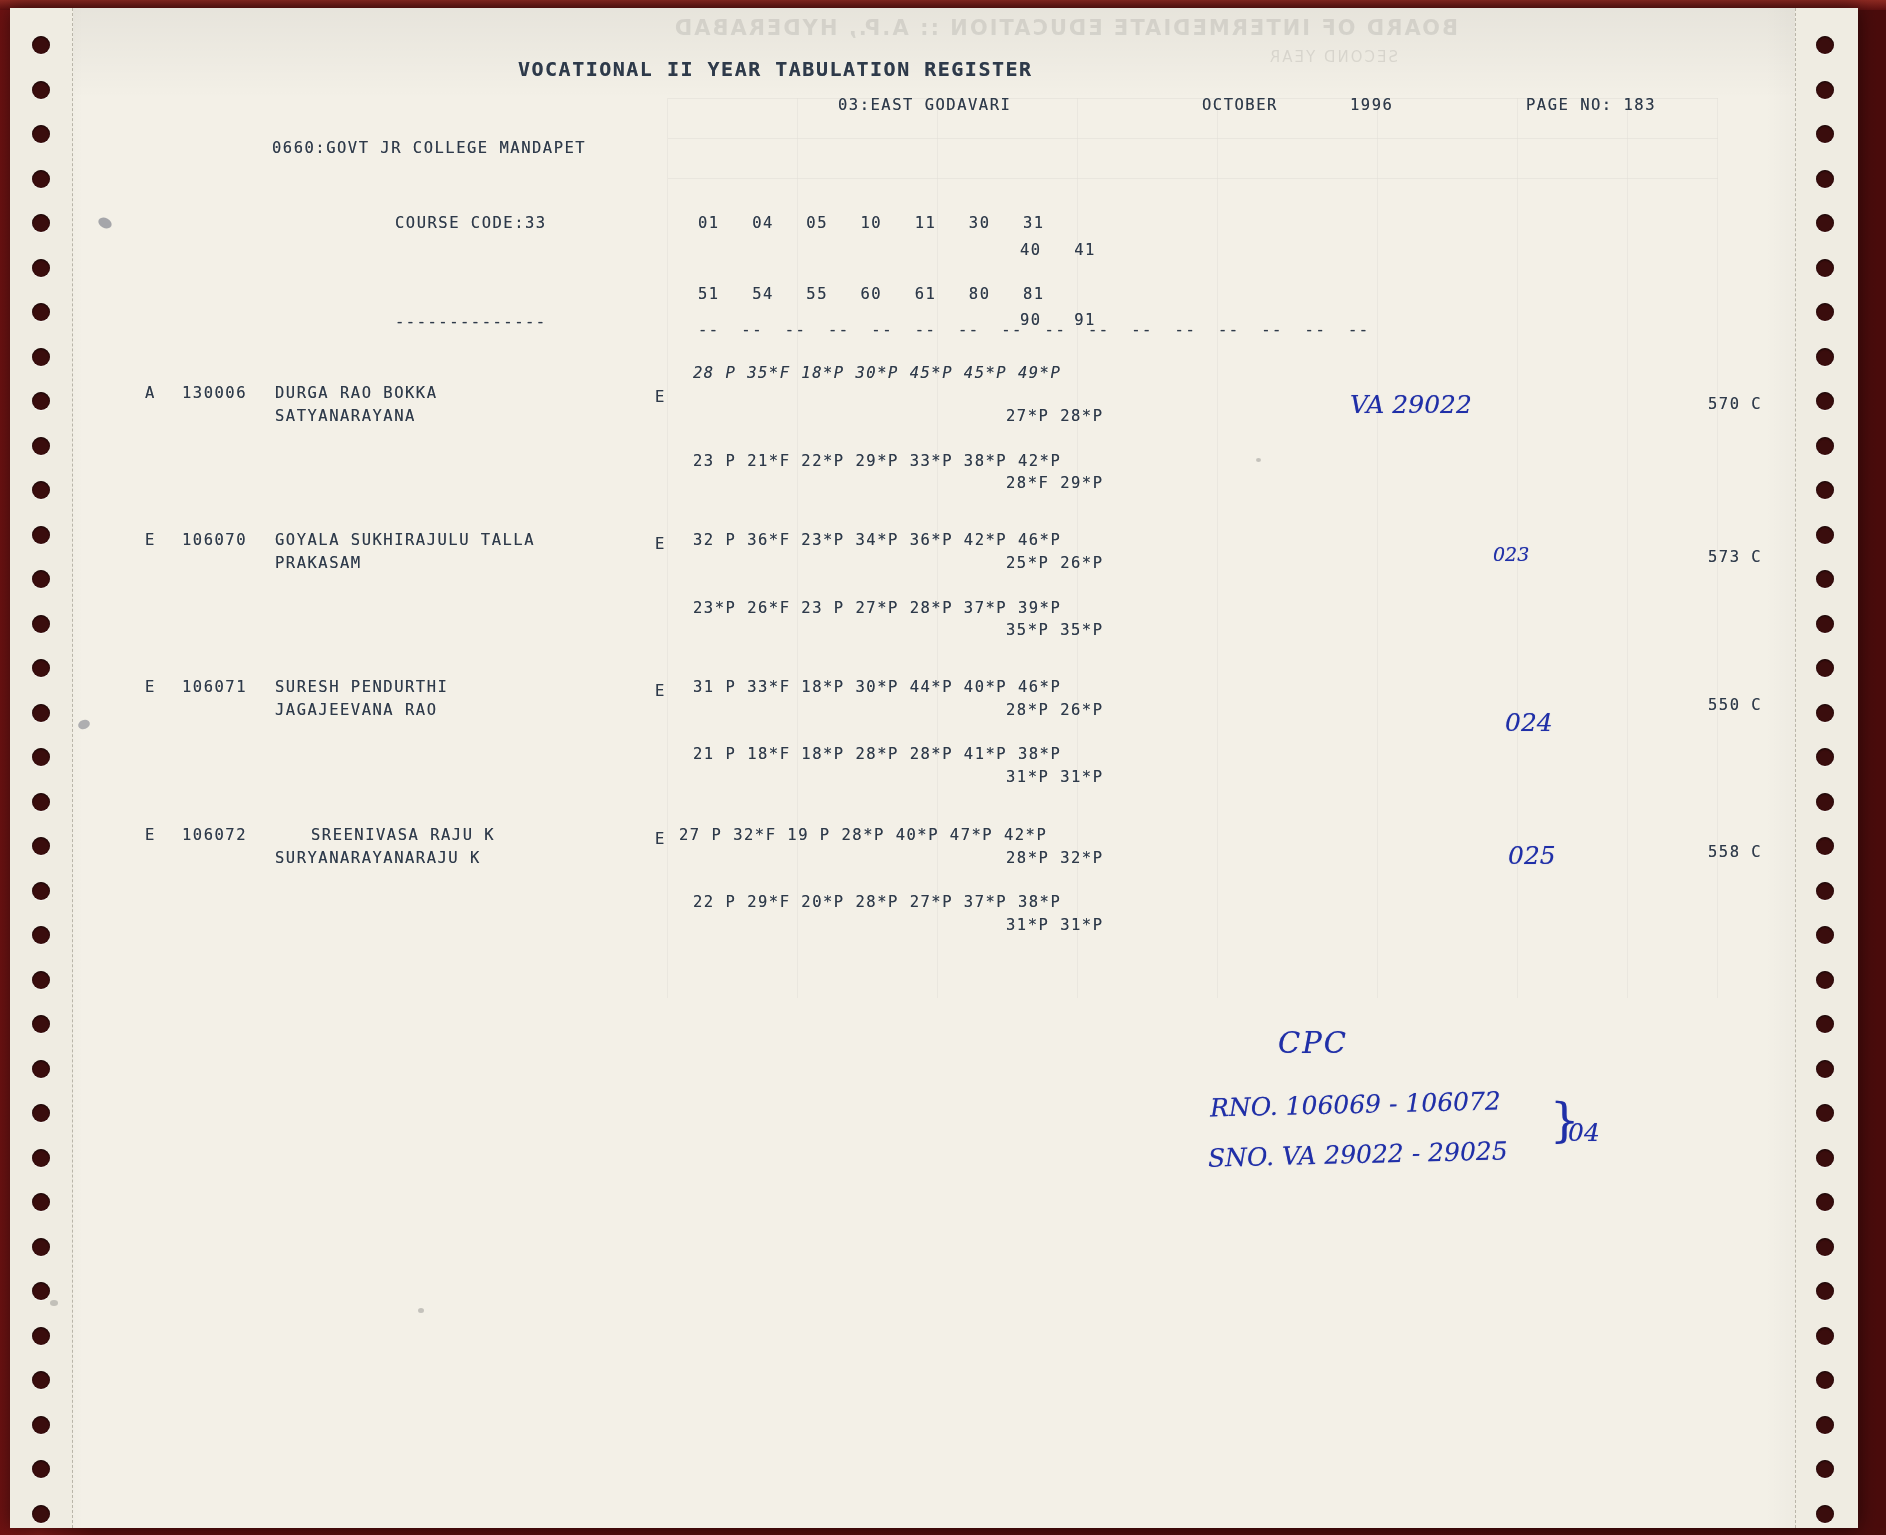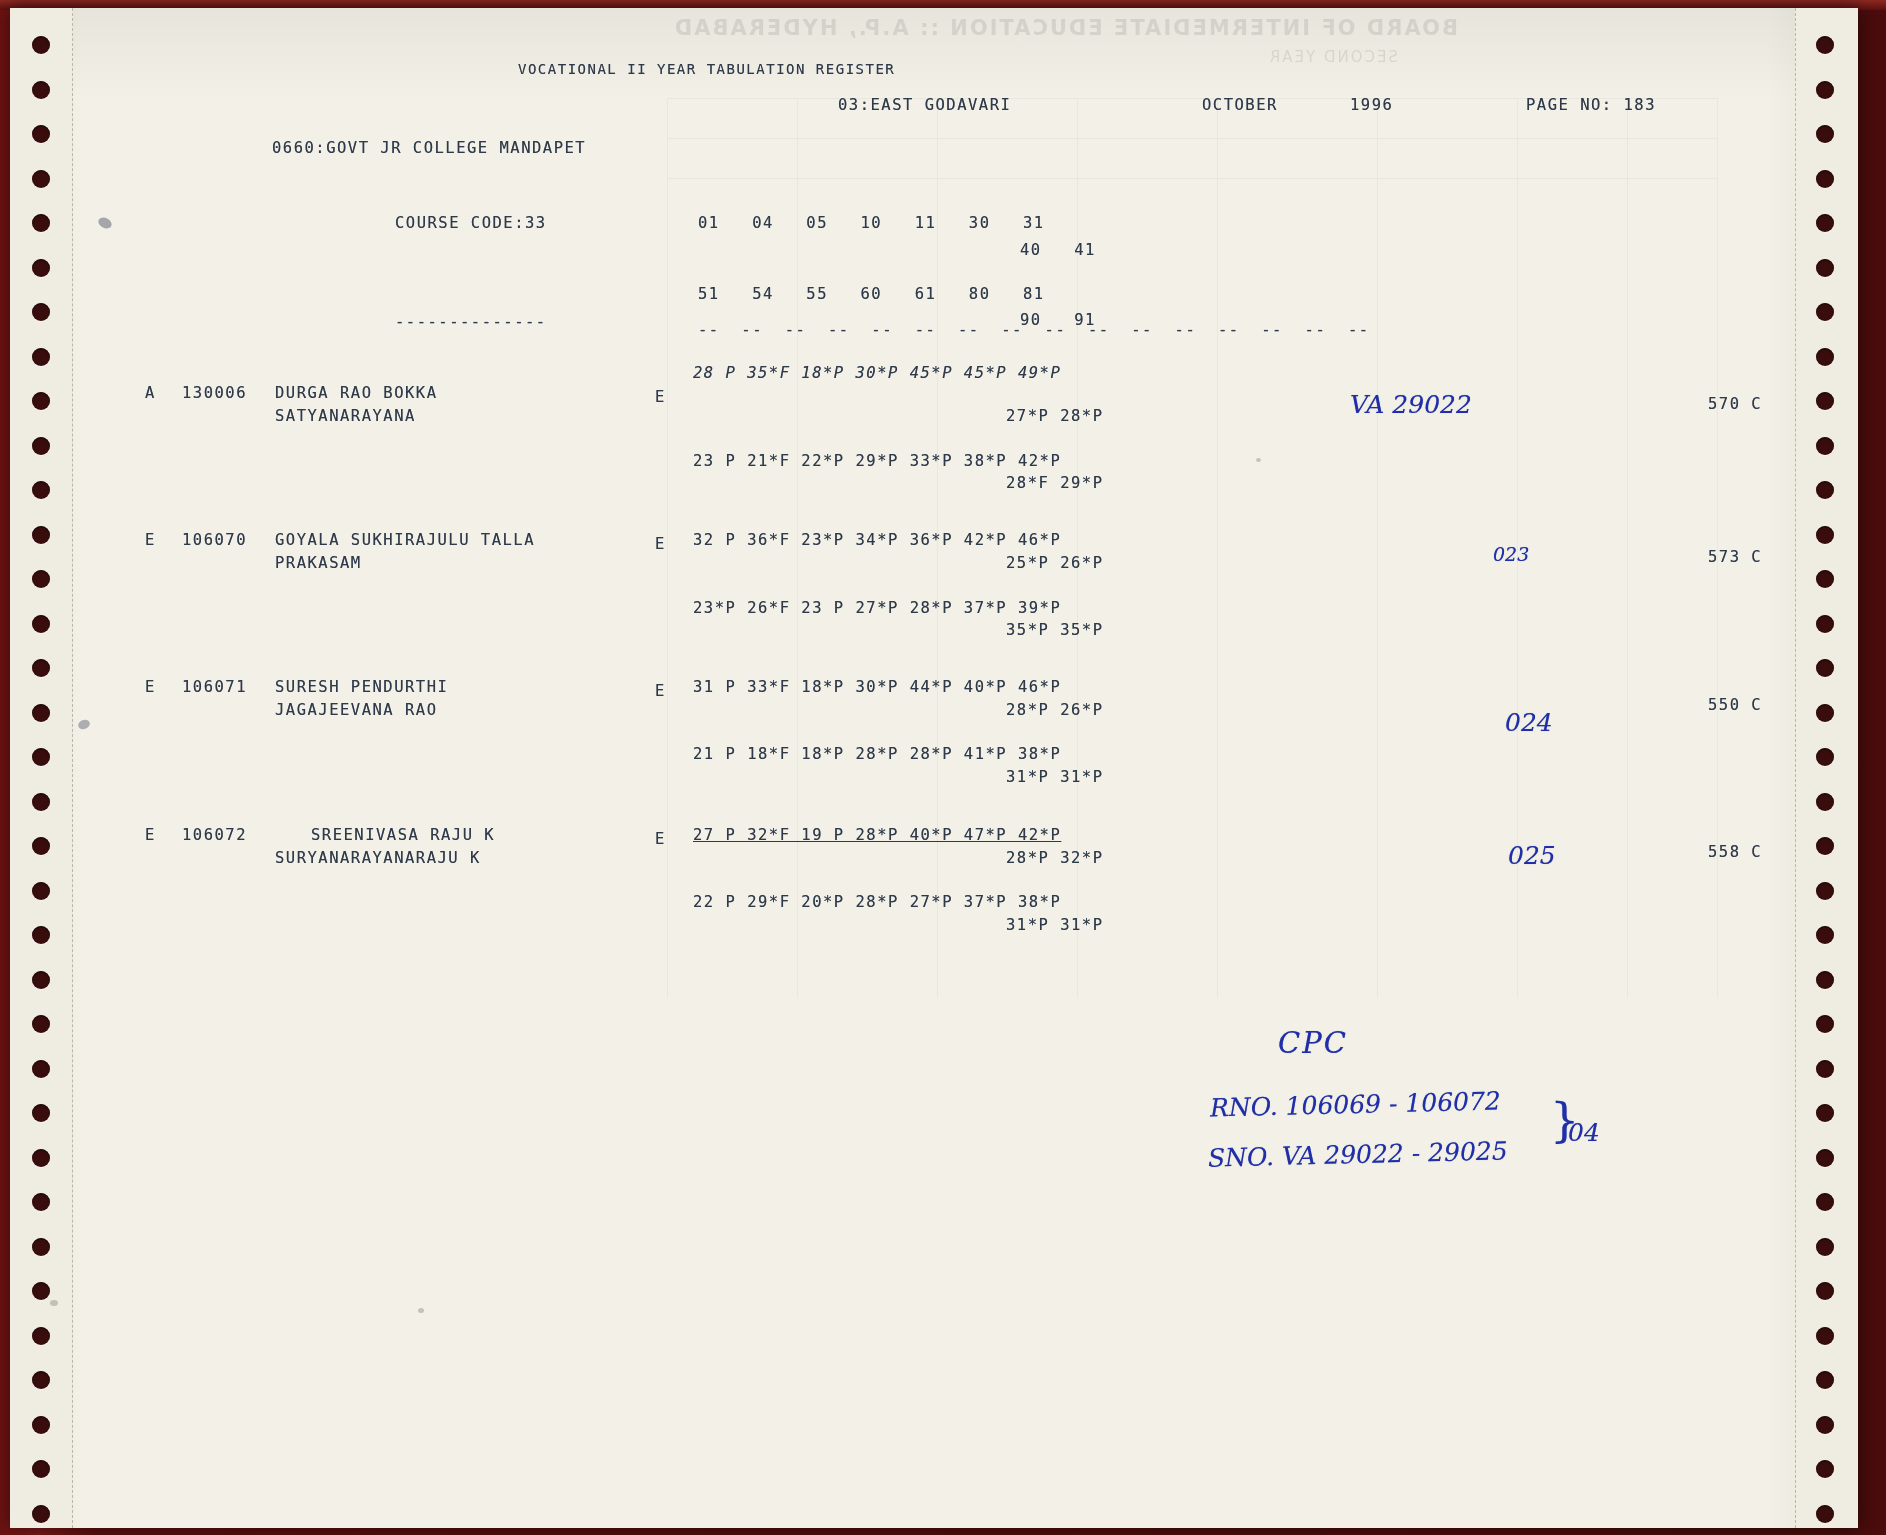--- a/index.html
+++ b/index.html
@@ -95,21 +95,21 @@
   .dm {
     position: absolute;
     color: #2e3a4a;
     font-family: "DejaVu Sans Mono", monospace;
     letter-spacing: 1.5px;
     white-space: pre;
     font-size: 15.5px;
     line-height: 18px;
     text-shadow: 0 0 .6px rgba(40,55,75,.55);
   }
-  .dm.big { font-size: 14px; }
+  .dm.big { font-size: 20px; font-weight: bold; }
 
   
   .pen {
     position: absolute;
     color: #1f2fa8;
     font-family: "DejaVu Serif", serif;
     font-style: italic;
     white-space: pre;
     text-shadow: 0 0 .7px rgba(30,40,160,.5);
   }
@@ -277,21 +277,21 @@
     <div class="dm" style="left:683px; top:737px;">21 P 18*F 18*P 28*P 28*P 41*P 38*P</div>
     <div class="dm" style="left:996px; top:760px;">31*P 31*P</div>
     <div class="dm" style="left:1698px; top:688px;">550 C</div>
     <div class="pen" style="left:1495px; top:700px; font-size:25px;">024</div>
 
     <div class="dm" style="left:135px; top:818px;">E</div>
     <div class="dm" style="left:172px; top:818px;">106072</div>
     <div class="dm" style="left:265px; top:818px;margin-left:36px;">SREENIVASA RAJU K</div>
     <div class="dm" style="left:265px; top:841px;">SURYANARAYANARAJU K</div>
     <div class="dm" style="left:645px; top:822px;">E</div>
-    <div class="dm" style="left:683px; top:818px;text-decoration:underline;">27 P 32*F 19 P 28*P 40*P 47*P 42*P</div>
+    <div class="dm" style="left:669px; top:818px;">27 P 32*F 19 P 28*P 40*P 47*P 42*P</div>
     <div class="dm" style="left:996px; top:841px;">28*P 32*P</div>
     <div class="dm" style="left:683px; top:885px;">22 P 29*F 20*P 28*P 27*P 37*P 38*P</div>
     <div class="dm" style="left:996px; top:908px;">31*P 31*P</div>
     <div class="dm" style="left:1698px; top:835px;">558 C</div>
     <div class="pen" style="left:1498px; top:833px; font-size:25px;">025</div>
 
     <div class="pen" style="left:1268px; top:1018px; font-size:29px; letter-spacing:2px;">CPC</div>
     <div class="pen" style="left:1200px; top:1082px; font-size:25px; transform:rotate(-1.4deg);">RNO. 106069 - 106072</div>
     <div class="pen" style="left:1198px; top:1132px; font-size:25px; transform:rotate(-1.4deg);">SNO. VA 29022 - 29025</div>
     <div class="pen" style="left:1540px; top:1090px; font-size:46px; line-height:44px; font-style:normal;">}</div>

